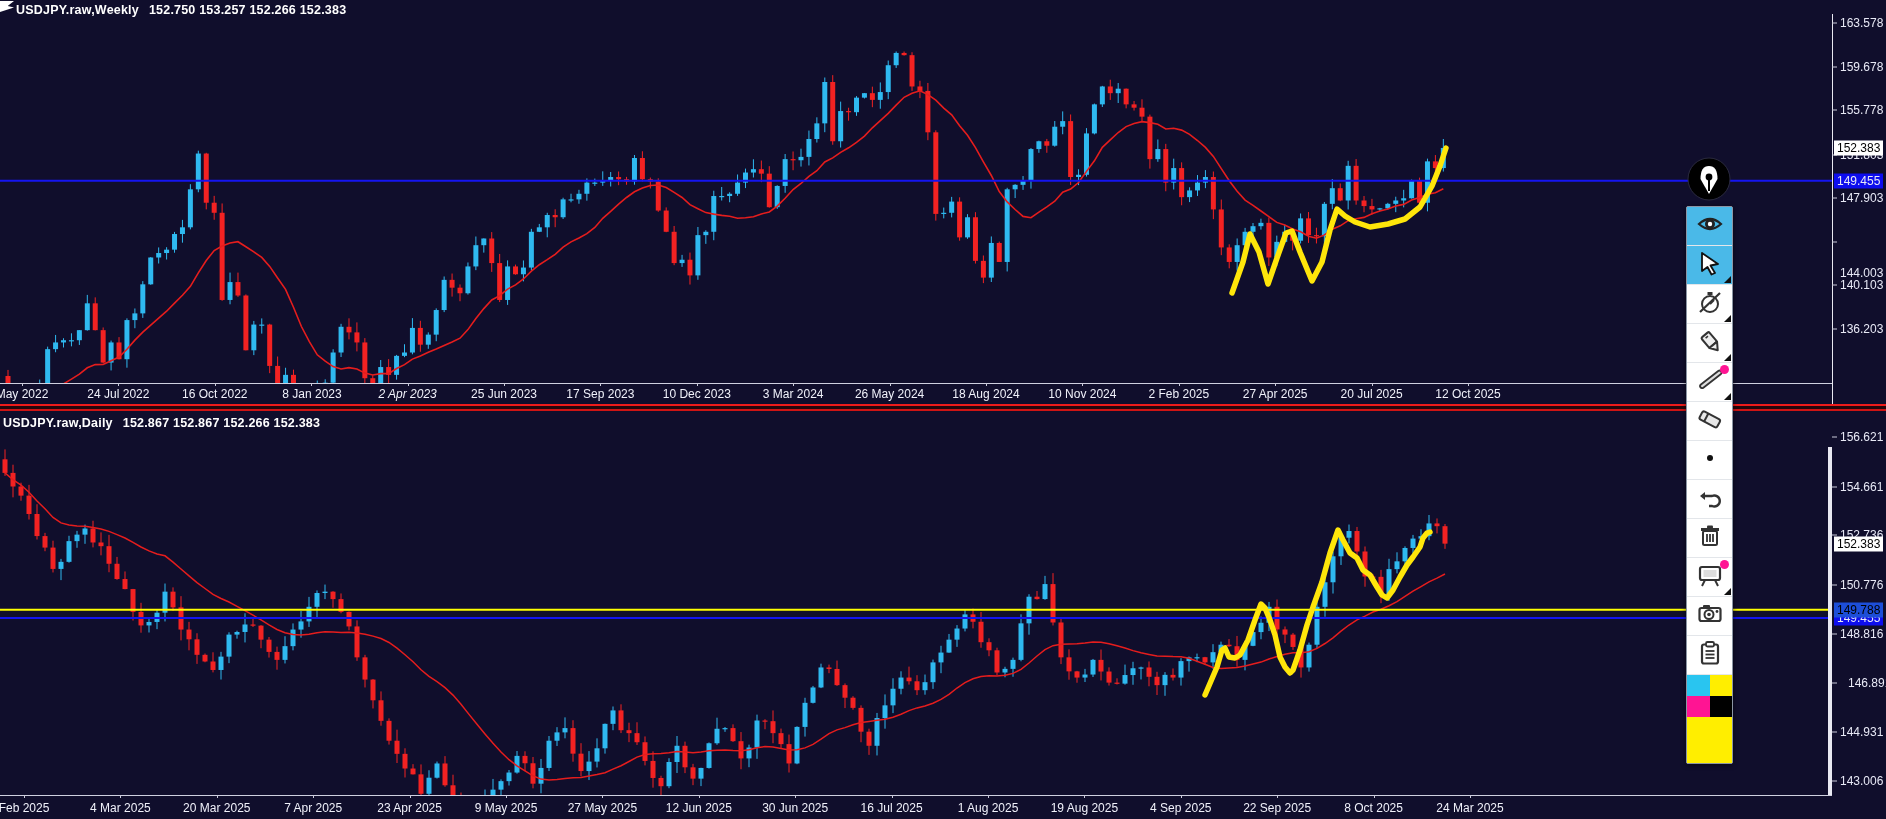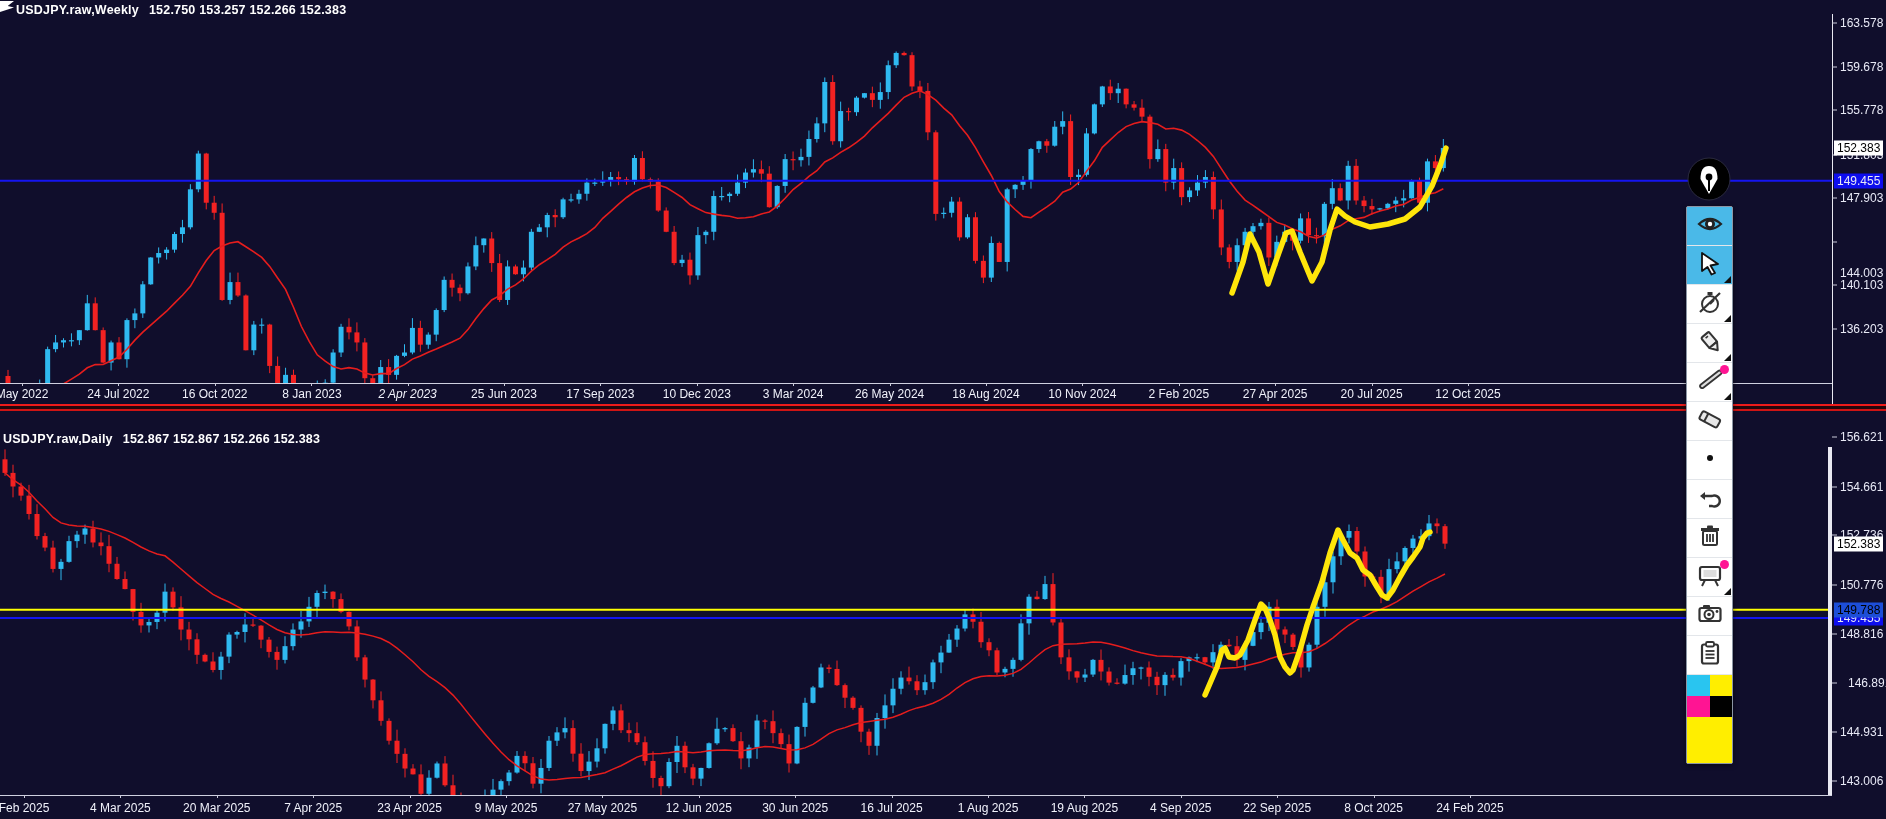--- a/index.html
+++ b/index.html
@@ -816,21 +816,21 @@
         <polyline points="5,472.9 13,479.7 21,485.0 29,492.3 37,501.0 45,508.8 53,517.4 61,522.9 69,525.0 77,525.9 85,526.2 93,527.5 101,529.0 109,531.4 117,534.6 125,538.0 133,542.4 141,547.0 149,550.9 157,554.0 165,555.8 173,562.2 181,569.0 189,575.9 197,582.6 205,588.5 213,594.4 221,598.5 229,602.0 237,606.3 245,610.6 253,615.2 261,619.9 269,624.9 277,629.5 285,632.7 293,634.6 301,635.1 309,634.2 317,632.8 325,631.8 333,632.1 341,632.4 349,632.2 357,633.1 365,634.2 373,636.1 381,638.5 389,642.5 397,648.2 405,654.7 413,661.8 421,669.8 429,676.4 437,681.7 445,687.7 453,695.1 461,704.2 469,714.4 477,724.2 485,733.9 493,743.3 501,752.0 509,759.7 517,765.8 525,770.9 533,775.8 541,779.1 549,780.0 557,779.6 565,778.4 573,777.7 581,777.5 589,776.0 597,774.6 605,772.7 613,769.1 621,765.7 629,761.5 637,757.1 645,754.6 653,753.7 661,753.6 669,752.7 677,751.4 685,751.9 693,752.7 701,751.9 709,750.7 717,750.2 725,750.0 733,750.6 741,750.8 749,749.7 757,747.7 765,746.5 773,746.9 781,748.5 789,750.1 797,749.8 805,747.9 813,744.4 821,739.2 829,733.6 837,729.9 845,727.6 853,724.8 861,722.6 869,721.5 877,720.3 885,719.2 893,717.3 901,714.3 909,710.6 917,707.9 925,706.0 933,703.2 941,699.4 949,694.4 957,688.0 965,682.7 973,678.8 981,676.6 989,675.8 997,676.0 1005,675.2 1013,673.4 1021,669.4 1029,663.0 1037,656.0 1045,649.6 1053,645.7 1061,644.2 1069,643.9 1077,643.7 1085,642.9 1093,641.9 1101,642.3 1109,643.7 1117,645.8 1125,648.0 1133,650.6 1141,652.8 1149,654.4 1157,656.1 1165,656.2 1173,656.6 1181,656.7 1189,658.3 1197,661.2 1205,664.2 1213,667.4 1221,668.5 1229,668.0 1237,667.4 1245,665.9 1253,663.9 1261,662.1 1269,659.0 1277,656.5 1285,654.2 1293,652.8 1301,652.8 1309,651.7 1317,648.4 1325,643.5 1333,637.8 1341,631.2 1349,625.0 1357,619.9 1365,616.1 1373,612.0 1381,609.3 1389,605.7 1397,601.6 1405,596.3 1413,591.2 1421,586.6 1429,581.9 1437,578.1 1445,574.0" fill="none" stroke="#e51d1d" stroke-width="1.5"></polyline>
         <line x1="0" y1="609.6442893867057" x2="1832" y2="609.6442893867057" stroke="#ffff00" stroke-width="2"></line>
         <line x1="0" y1="618.0579507895701" x2="1832" y2="618.0579507895701" stroke="#1414f0" stroke-width="2"></line>
         <polyline points="1205,695 1217,667 1222,650 1225,648 1229,657 1235,658 1240,655 1248,640 1255,620 1261,604 1265,608 1270,620 1275,635 1280,657 1285,667 1290,673 1293,670 1300,650 1307,625 1313,607 1322,582 1330,553 1338,530 1343,540 1350,553 1357,558 1363,570 1370,575 1377,587 1382,595 1387,598 1393,590 1400,577 1407,565 1413,557 1420,547 1423,538 1427,533 1430,532" fill="none" stroke="#ffe60a" stroke-width="5.5" stroke-linejoin="round" stroke-linecap="round"></polyline>
       </g>
     </svg>
 
   <div class="chart-title" style="top:3px;">
     <span>USDJPY.raw,Weekly</span><span class="ohlc">152.750 153.257 152.266 152.383</span>
   </div>
-  <div class="chart-title" style="top:432px;left:3px;">
+  <div class="chart-title" style="top:416px;left:3px;">
     <span>USDJPY.raw,Daily</span><span class="ohlc">152.867 152.867 152.266 152.383</span>
   </div>
 
   <div class="frame-v" style="left:1832px;top:14px;width:1px;height:390px;"></div>
   <div class="frame-v" style="left:1828px;top:447px;width:4px;height:348px;"></div>
   <div class="frame-h" style="left:0;top:383px;width:1832px;"></div>
   <div class="frame-h" style="left:0;top:795px;width:1832px;"></div>
 
   <div class="separator"></div>
 
@@ -927,21 +927,21 @@
       <div class="date-label" style="left: 988px; top: 801px;">1 Aug 2025</div>
       <div class="date-tick" style="left: 988px; top: 795px;"></div>
       <div class="date-label" style="left: 1084.4px; top: 801px;">19 Aug 2025</div>
       <div class="date-tick" style="left: 1084.4px; top: 795px;"></div>
       <div class="date-label" style="left: 1180.8px; top: 801px;">4 Sep 2025</div>
       <div class="date-tick" style="left: 1180.8px; top: 795px;"></div>
       <div class="date-label" style="left: 1277.2px; top: 801px;">22 Sep 2025</div>
       <div class="date-tick" style="left: 1277.2px; top: 795px;"></div>
       <div class="date-label" style="left: 1373.6px; top: 801px;">8 Oct 2025</div>
       <div class="date-tick" style="left: 1373.6px; top: 795px;"></div>
-      <div class="date-label" style="left: 1470px; top: 801px;">24 Feb 2025</div>
+      <div class="date-label" style="left: 1470px; top: 801px;">24 Mar 2025</div>
       <div class="date-tick" style="left: 1470px; top: 795px;"></div>
     </div>
 
   <div class="draw-toolbar" id="draw-toolbar">
       <div class="tb-cell active">
         <span><svg width="26" height="26" viewBox="0 0 26 26">
             <path d="M2 13 Q13 3 24 13 Q13 23 2 13 Z" fill="none" stroke="#222" stroke-width="2.2"></path>
             <circle cx="13" cy="13" r="5" fill="#222"></circle>
             <circle cx="13" cy="13" r="2.2" fill="#fff"></circle>
           </svg></span>

